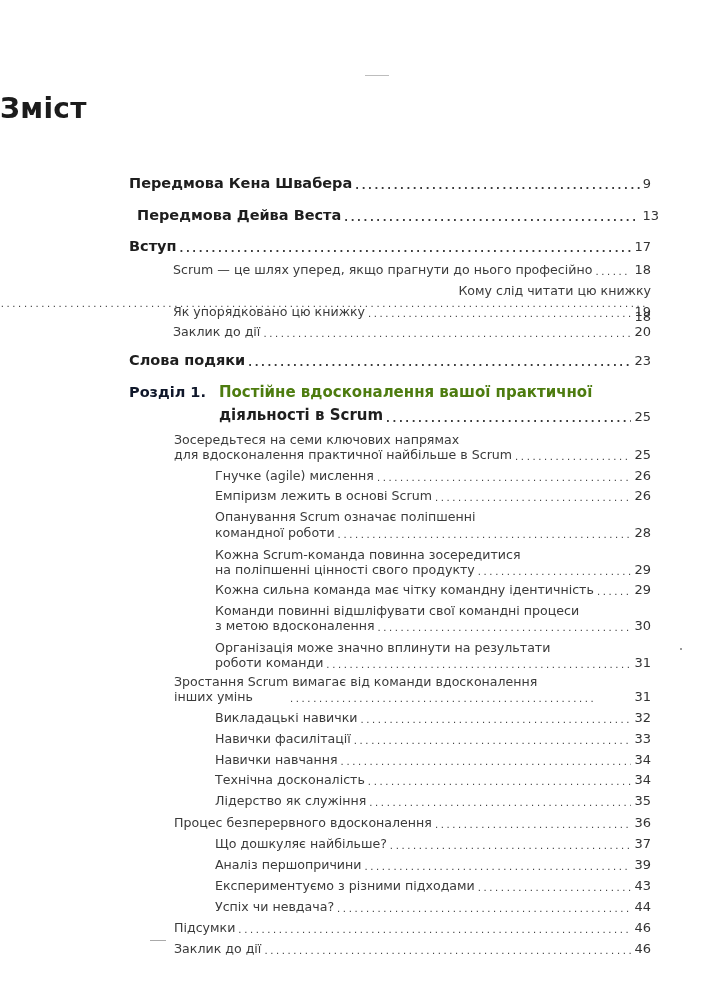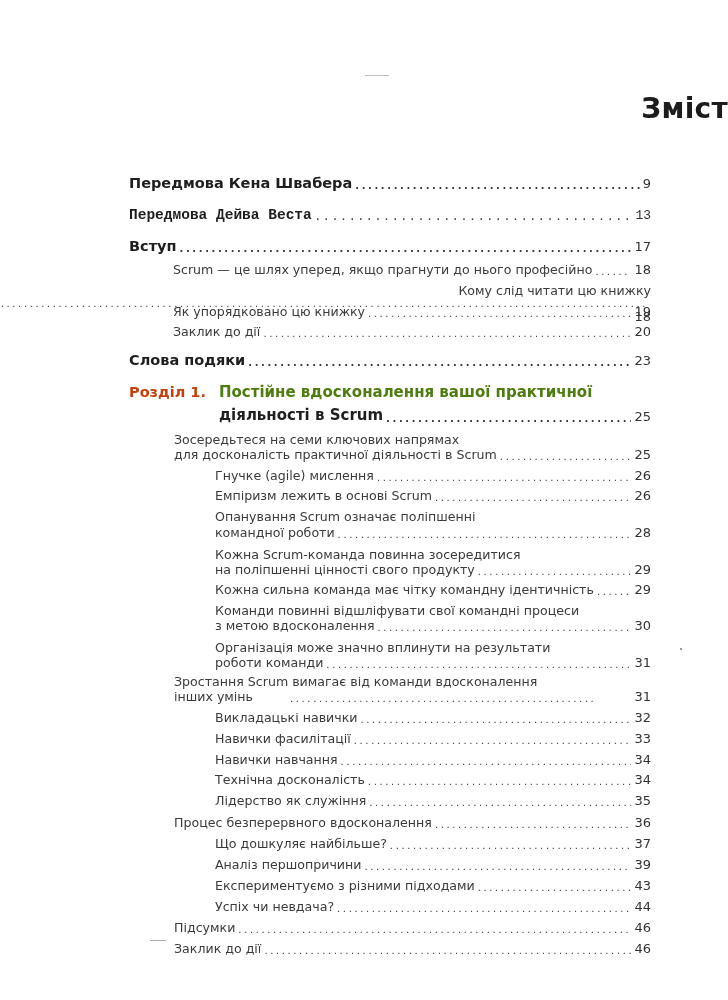--- a/index.html
+++ b/index.html
@@ -4,57 +4,57 @@
   <style>
     html, body { margin: 0; padding: 0; }
     body {
       width: 728px; height: 1000px; background: #ffffff;
       position: relative; overflow: hidden;
       font-family: "DejaVu Sans", "Liberation Sans", sans-serif;
       color: #2a2a2a;
     }
     .top-rule { position: absolute; left: 365px; top: 75px; width: 24px; height: 1px; background: #bdbdbd; }
     .title {
-      position: absolute; left: 0; width: 728px; top: 92px; text-align: right;
+      position: absolute; left: 0; width: 728px; top: 92px; text-align: left;
       font-size: 28px; font-weight: bold; color: #1c1c1c; letter-spacing: 0.3px;
     }
     .toc { position: absolute; left: 129px; top: 0; width: 520px; }
     .row { position: absolute; display: flex; align-items: flex-end; white-space: nowrap; }
     .row .label { flex: 0 0 auto; }
     .row .dots {
       flex: 1 1 auto; overflow: hidden; margin: 0 3px; color: #3a3a3a;
       letter-spacing: 2.6px; font-size: 10px;
     }
     .row .dots::after { content: "................................................................................................................................................................"; }
     .row .page { flex: 0 0 auto; text-align: right; }
     .l1 { font-size: 14.5px; font-weight: bold; color: #1e1e1e; }
     .l1 .page { font-weight: normal; font-size: 13px; color: #333; }
     .l2, .l3 { font-size: 12.6px; color: #3b3b3b; }
     .l2 .page, .l3 .page { font-size: 13px; color: #333; }
     .wrapline { position: absolute; white-space: nowrap; }
-    .chap-num { position: absolute; font-size: 14.5px; font-weight: bold; color: #c2410c; }
+    .chap-num { position: absolute; font-size: 14.5px; font-weight: bold; color: #0f172a; }
     .chap-line1 { position: absolute; font-size: 15px; font-weight: bold; color: #4d7c0f; white-space: nowrap; }
     .chap .label { font-size: 15px; }
     .margin-mark { position: absolute; background: #9a9a9a; }
     .bottom-mark { position: absolute; left: 150px; top: 940px; width: 16px; height: 1px; background: #aaa; }
   </style>
 </head>
 <body>
 
 <div class="top-rule"></div>
 <div class="title">Зміст</div>
 
 <div class="toc">
 
   <div class="row l1" style="left:0;top:175px;width:522px;">
     <span class="label">Передмова Кена Швабера</span>
     <span class="dots"></span>
     <span class="page">9</span>
   </div>
-  <div class="row l1" style="left:0;top:207px;width:522px;font-family:Liberation Mono, monospace;">
+  <div class="row l1" style="left:8px;top:207px;width:522px;">
     <span class="label">Передмова Дейва Веста</span>
     <span class="dots"></span>
     <span class="page">13</span>
   </div>
   <div class="row l1" style="left:0;top:238px;width:522px;">
     <span class="label">Вступ</span>
     <span class="dots"></span>
     <span class="page">17</span>
   </div>
 
@@ -88,21 +88,21 @@
   <div class="chap-num" style="left:0;top:384px;">Розділ 1.</div>
   <div class="chap-line1" style="left:90px;top:383px;">Постійне вдосконалення вашої практичної</div>
   <div class="row l1 chap" style="left:90px;top:406px;width:432px;">
     <span class="label">діяльності в Scrum</span>
     <span class="dots"></span>
     <span class="page">25</span>
   </div>
 
   <div class="wrapline l2" style="left:45px;top:432px;">Зосередьтеся на семи ключових напрямах</div>
   <div class="row l2" style="left:45px;top:447px;width:477px;">
-    <span class="label">для досконалість практичної  діяльності в Scrum</span>
+    <span class="label">для вдосконалення практичної  найбільше в Scrum</span>
     <span class="dots"></span>
     <span class="page">25</span>
   </div>
 
   <div class="row l3" style="left:86px;top:468px;width:436px;">
     <span class="label">Гнучке (agile) мислення</span>
     <span class="dots"></span>
     <span class="page">26</span>
   </div>
   <div class="row l3" style="left:86px;top:488px;width:436px;">

